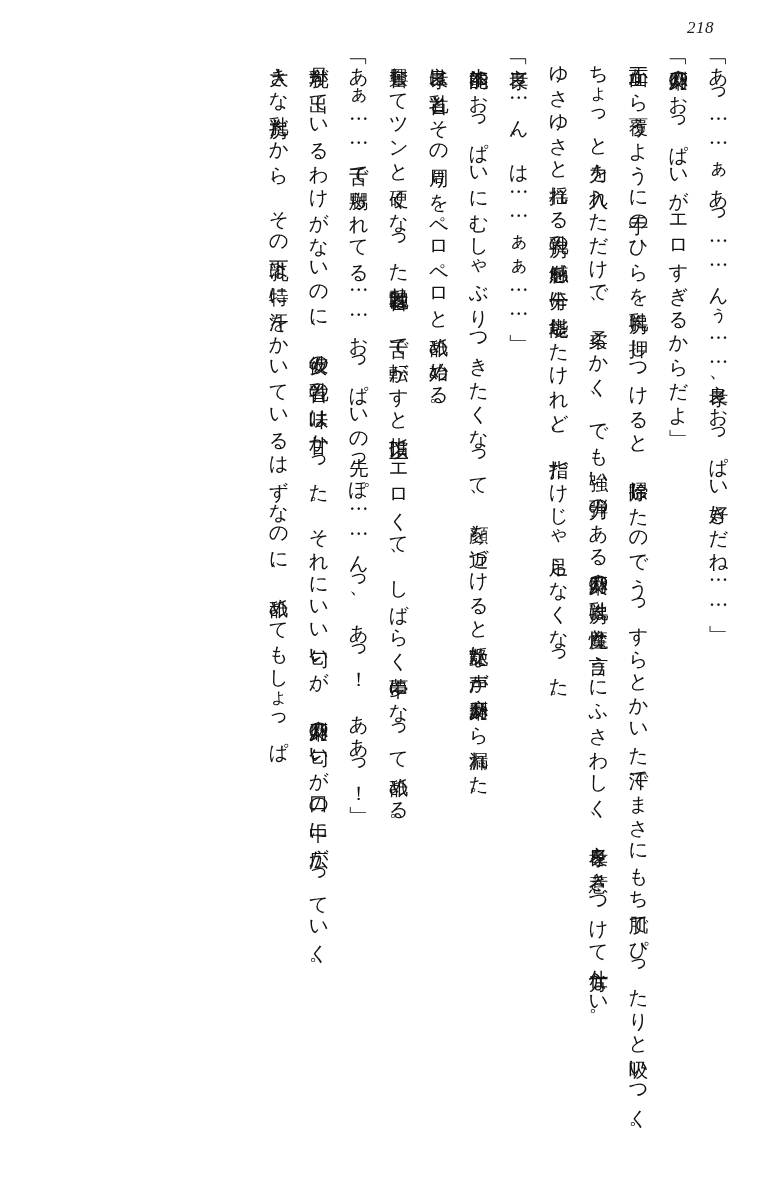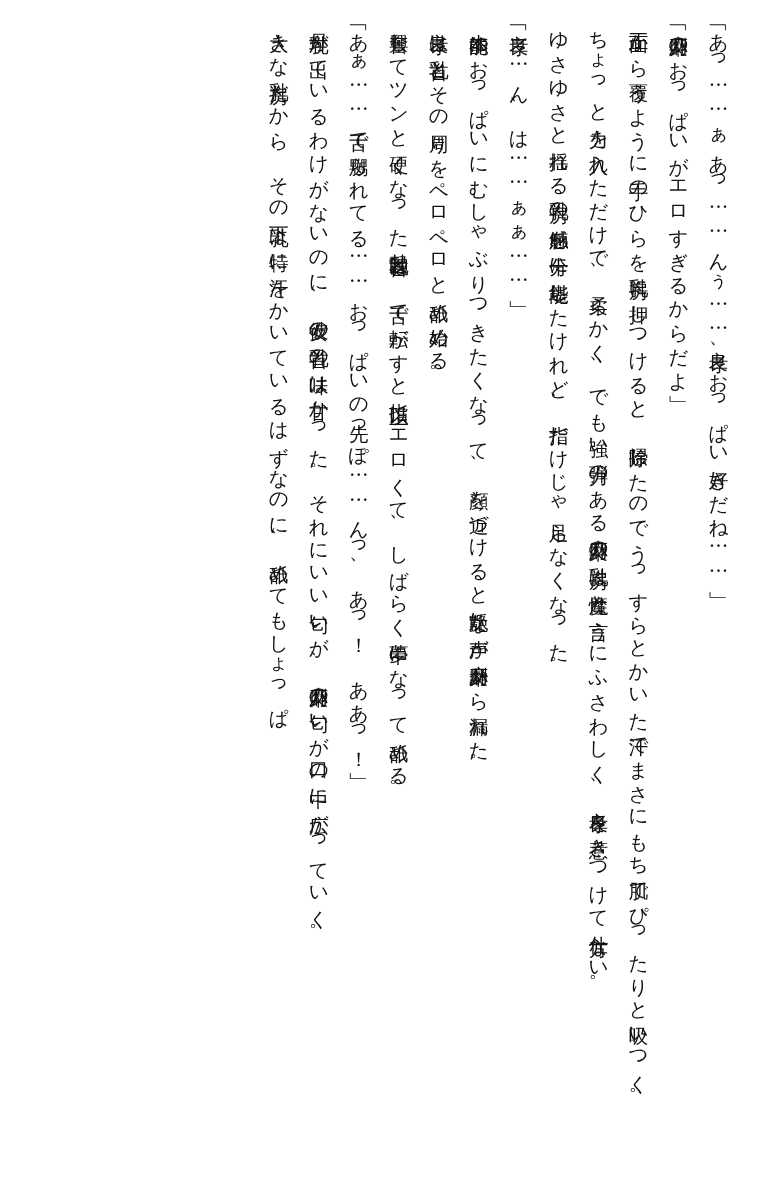--- a/index.html
+++ b/index.html
@@ -76,20 +76,23 @@
 
   .vtext p + p {
     margin-top: 0;
   }
 </style>
 </head>
 <body>
 
 <div class="page">
 
+  <div class="page-header">
+    <div class="page-number">218</div>
+  </div>
 
   <div class="body-area">
     <div class="vtext">
       <p>「あっ……ぁあっ……んぅ……良孝、おっぱい好きだね……」</p>
       <p>「麻梨乃のおっぱいがエロすぎるからだよ」</p>
       <p>正面から覆うように手のひらを乳房に押しつけると、掃除したのでうっすらとかいた汗でまさにもち肌でぴったりと吸いつく。</p>
       <p>ちょっと力を入れただけで、柔らかく、でも強い弾力のある麻梨乃の乳房は魔性と言うにふさわしく、良孝を惹きつけて仕方ない。</p>
       <p>ゆさゆさと揺れる乳房の感触を十分に堪能したけれど、指だけじゃ足らなくなった。</p>
       <p>「良孝……ん、は……ぁぁ……」</p>
       <p>本能的におっぱいにむしゃぶりつきたくなって、顔を近づけると妖艶な声が麻梨乃から漏れた。</p>

